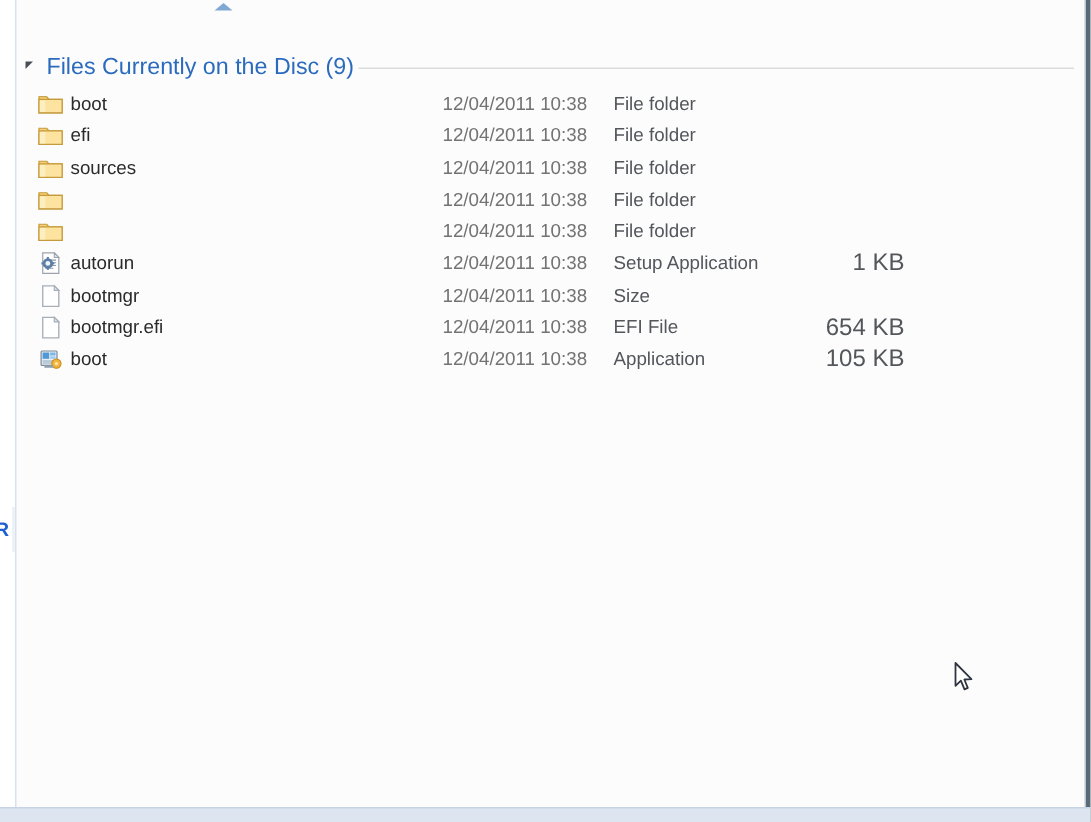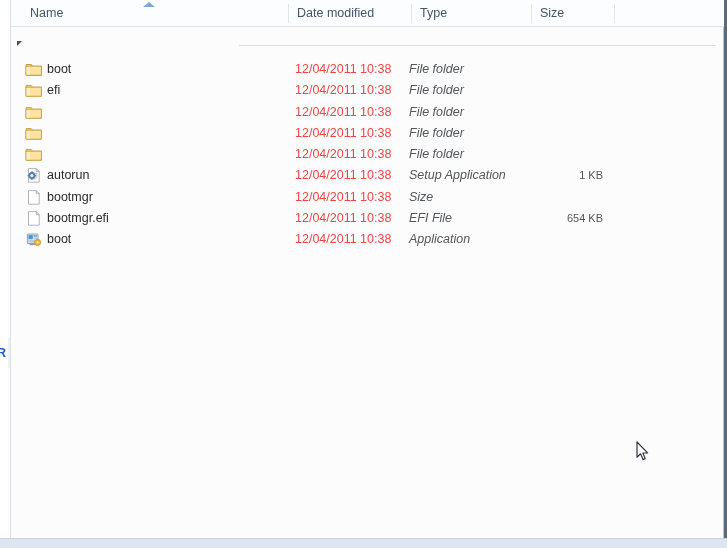--- a/index.html
+++ b/index.html
@@ -164,44 +164,43 @@
     white-space: nowrap;
     padding-left: 36px;
     box-sizing: border-box;
   }
   .cell-date {
     position: absolute;
     left: 276px; top: 0;
     height: 21.3px;
     line-height: 21.3px;
     font-size: 12.5px;
-    color: #ef4444;
+    color: #737373;
     white-space: nowrap;
     padding-left: 8px;
     box-sizing: border-box;
   }
   .cell-type {
     position: absolute;
     left: 390px; top: 0;
     height: 21.3px;
     line-height: 21.3px;
     font-size: 12.5px;
     color: #53565b;
     white-space: nowrap;
     padding-left: 8px;
     box-sizing: border-box;
-    font-style: italic;
   }
   .cell-size {
     position: absolute;
     left: 500px; top: 0;
     width: 92px;
     height: 21.3px;
     line-height: 21.3px;
-    font-size: 11px;
+    font-size: 16px;
     color: #53565b;
     white-space: nowrap;
     text-align: right;
     box-sizing: border-box;
   }
 
   
   .row-icon {
     position: absolute;
     left: 14px; top: 2px;
@@ -225,43 +224,25 @@
   <div id="left-gutter"></div>
   <div id="left-border"></div>
   <div id="right-border-inner"></div>
   <div id="right-border"></div>
 
   <div id="bg-frag-edge"></div>
   <div id="bg-window-fragment">
     <span class="l1">ER</span>
   </div>
 
-  <div id="column-header">
-    <div class="col-head" style="left:11px; width:266px;">
-      <span>Name</span>
-    </div>
-    <div class="col-div" style="left:277px;"></div>
-    <div class="col-head" style="left:278px; width:122px;">
-      <span>Date modified</span>
-    </div>
-    <div class="col-div" style="left:400px;"></div>
-    <div class="col-head" style="left:401px; width:119px;">
-      <span>Type</span>
-    </div>
-    <div class="col-div" style="left:520px;"></div>
-    <div class="col-head" style="left:521px; width:82px;">
-      <span>Size</span>
-    </div>
-    <div class="col-div" style="left:603px;"></div>
-    <div class="hdr-rule"></div>
-  </div>
   <div id="sort-indicator"></div>
 
   <div id="group-header">
     <div id="group-expander"></div>
+    <div id="group-title">Files Currently on the Disc (9)</div>
     <div id="group-rule"></div>
   </div>
 
   <div id="file-list">
 
     <div class="file-row">
       <span class="row-icon">
         <svg width="18" height="17" viewBox="0 0 18 17">
           <path d="M1 3.5 L6.2 3.5 L7.6 5.2 L16.4 5.2 L16.4 14.2 L1 14.2 Z" fill="#f6c košen"></path>
           <path d="M1 3.5 L6.2 3.5 L7.6 5.2 L16.4 5.2 L16.4 14.2 L1 14.2 Z" fill="#f8cf73" stroke="#c49a3a" stroke-width="0.8"></path>
@@ -290,20 +271,21 @@
     </div>
 
     <div class="file-row">
       <span class="row-icon">
         <svg width="18" height="17" viewBox="0 0 18 17">
           <path d="M1 3.5 L6.2 3.5 L7.6 5.2 L16.4 5.2 L16.4 14.2 L1 14.2 Z" fill="#f8cf73" stroke="#c49a3a" stroke-width="0.8"></path>
           <path d="M1 5.2 L16.4 5.2 L16.4 14.2 L1 14.2 Z" fill="#fde3a0" stroke="#c49a3a" stroke-width="0.8"></path>
           <path d="M1.6 6.0 L5.2 6.0 L5.2 13.6 L1.6 13.6 Z" fill="#fdf0c8" opacity="0.85"></path>
         </svg>
       </span>
+      <span class="cell-name">sources</span>
       <span class="cell-date">12/04/2011 10:38</span>
       <span class="cell-type">File folder</span>
       <span class="cell-size"></span>
     </div>
 
     <div class="file-row">
       <span class="row-icon">
         <svg width="18" height="17" viewBox="0 0 18 17">
           <path d="M1 3.5 L6.2 3.5 L7.6 5.2 L16.4 5.2 L16.4 14.2 L1 14.2 Z" fill="#f8cf73" stroke="#c49a3a" stroke-width="0.8"></path>
           <path d="M1 5.2 L16.4 5.2 L16.4 14.2 L1 14.2 Z" fill="#fde3a0" stroke="#c49a3a" stroke-width="0.8"></path>
@@ -391,20 +373,21 @@
           <rect x="8.4" y="6.6" width="3.6" height="1.6" fill="#9ccaee"></rect>
           <rect x="3.4" y="9.0" width="8.6" height="2.6" fill="#b9cbd9"></rect>
           <circle cx="12.6" cy="11.4" r="3.1" fill="#f2b43c" stroke="#c88a17" stroke-width="0.7"></circle>
           <circle cx="12.6" cy="11.4" r="1.1" fill="#fde7b4"></circle>
           <rect x="4.6" y="12.6" width="6.0" height="1.6" fill="#8fa2b2"></rect>
         </svg>
       </span>
       <span class="cell-name">boot</span>
       <span class="cell-date">12/04/2011 10:38</span>
       <span class="cell-type">Application</span>
+      <span class="cell-size">105 KB</span>
     </div>
 
   </div>
 
   <div id="status-strip"></div>
 
   <div id="mouse-cursor">
     <svg width="14" height="21" viewBox="0 0 14 21">
       <path d="M1 1 L1 16.2 L4.6 12.8 L7.0 18.6 L9.2 17.6 L6.9 12.0 L11.6 11.8 Z" fill="#ffffff" stroke="#2f3540" stroke-width="1.2" stroke-linejoin="round"></path>
     </svg>

